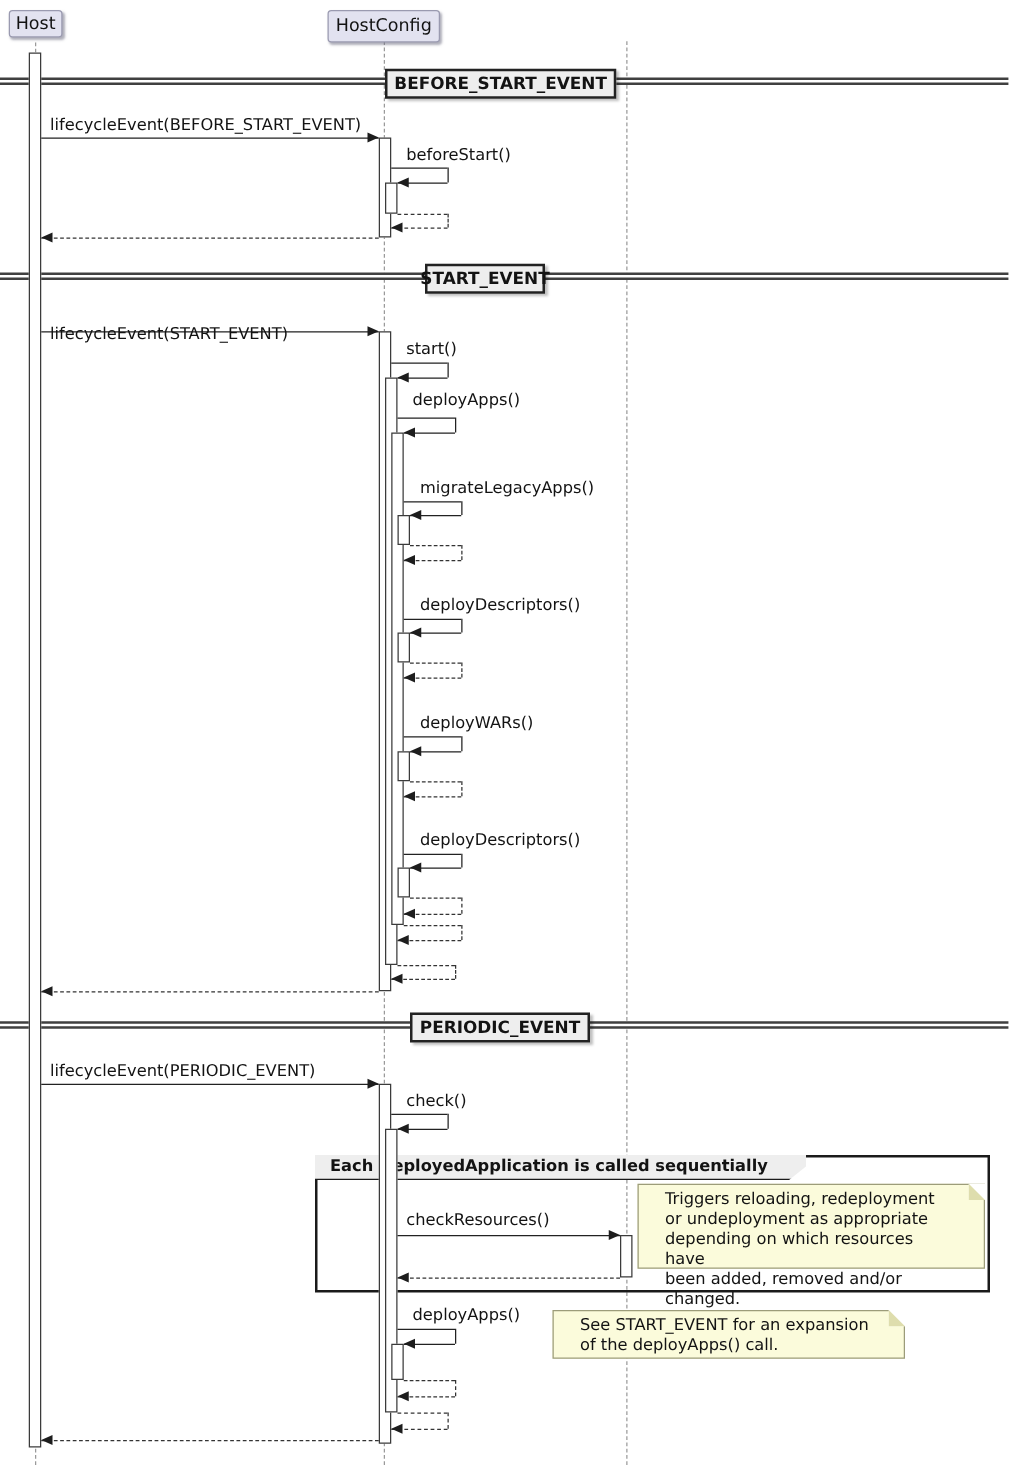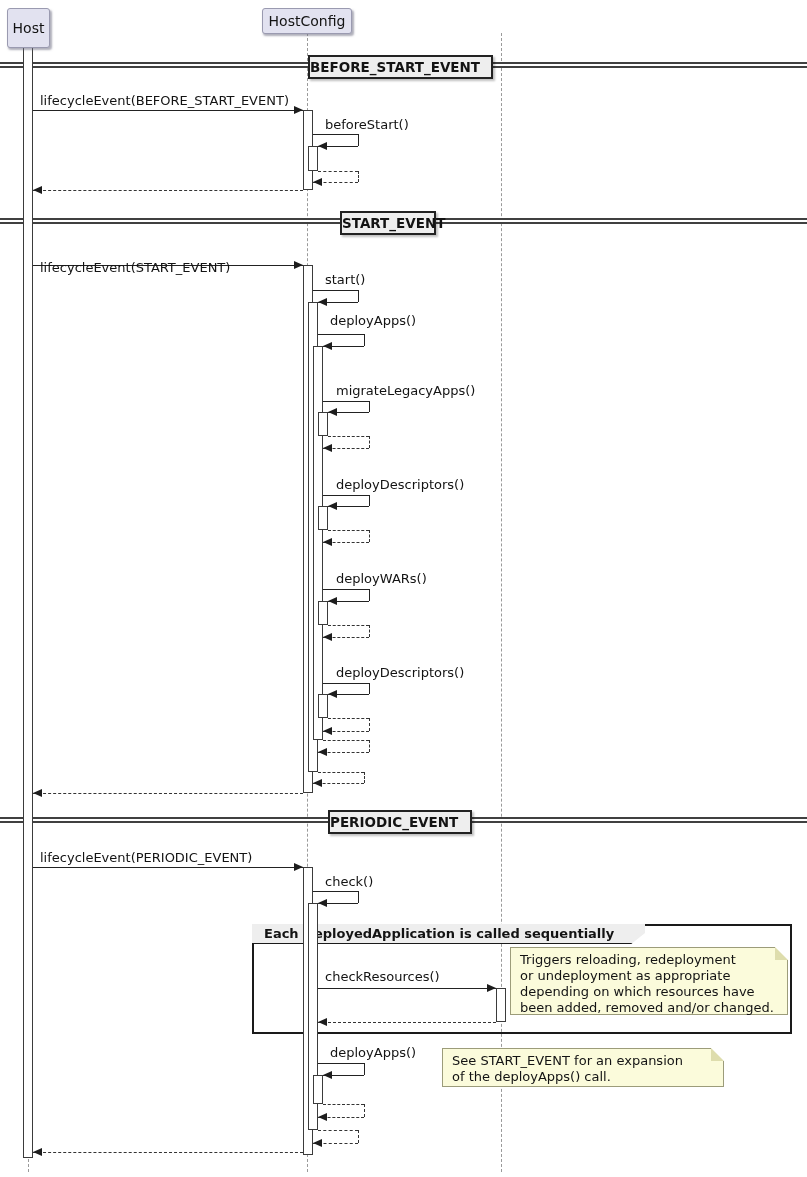--- a/index.html
+++ b/index.html
@@ -14,29 +14,29 @@
   .ar{position:absolute;width:0;height:0;border-top:4px solid transparent;border-bottom:4px solid transparent;}
   .ar.r{border-left:9px solid #1d1d1d;}
   .ar.l{border-right:9px solid #1d1d1d;}
   .lbl{position:absolute;font-size:13px;line-height:15px;white-space:nowrap;}
   .participant{position:absolute;background:#E2E2F0;border:1px solid #9a9ab0;border-radius:3px;
                box-shadow:1.5px 2px 2px rgba(110,110,130,.55);display:flex;align-items:center;
                justify-content:center;font-size:14px;box-sizing:border-box;}
   .divline{position:absolute;left:0;width:807px;height:6px;border-top:2px solid #404040;
            border-bottom:2px solid #404040;background:#fff;box-sizing:border-box;}
   .divbox{position:absolute;background:#EEEEEE;border:2px solid #222;display:flex;align-items:center;
-          justify-content:flex-start;font-weight:bold;font-size:13.5px;box-sizing:border-box;
+          justify-content:center;font-weight:bold;font-size:13.5px;box-sizing:border-box;
           box-shadow:2px 2px 2px rgba(0,0,0,.25);}
   .group{position:absolute;border:2px solid #1a1a1a;box-sizing:border-box;}
   .group-header{position:absolute;background:#EEEEEE;font-weight:bold;font-size:13px;
                 display:flex;align-items:center;padding-left:12px;box-sizing:border-box;
                 clip-path:polygon(0 0,100% 0,100% 45%,96.5% 100%,0 100%);
                 border-bottom:1px solid #1a1a1a;}
   .note{position:absolute;background:#FBFBDB;border:1px solid #9c9c7a;font-size:13px;line-height:16px;
-        padding:4px 9px;white-space:pre-line;box-sizing:border-box;}
+        padding:4px 21px;white-space:pre-line;box-sizing:border-box;}
   .note::before{content:"";position:absolute;top:-1px;right:-1px;width:0;height:0;
         border-top:13px solid #ffffff;border-left:13px solid #deddad;}
 </style>
 </head>
 <body>
 
 <div class="canvas">
 
   <div class="lifeline" style="left:28px;top:34px;height:1138px"></div>
   <div class="lifeline" style="left:307px;top:33px;height:1139px"></div>
@@ -197,20 +197,20 @@
   <div class="divbox" style="left:308px;top:55px;width:185px;height:24px">
     <span>BEFORE_START_EVENT</span>
   </div>
   <div class="divbox" style="left:340px;top:211px;width:96px;height:24px">
     <span>START_EVENT</span>
   </div>
   <div class="divbox" style="left:328px;top:810px;width:144px;height:24px">
     <span>PERIODIC_EVENT</span>
   </div>
 
-  <div class="participant" style="left:7px;top:8px;width:43px;height:40px">
+  <div class="participant" style="left:7px;top:8px;width:43px;height:22px">
     <span>Host</span>
   </div>
   <div class="participant" style="left:262px;top:8px;width:90px;height:26px">
     <span>HostConfig</span>
   </div>
 
 </div>
 
 </body></html>

